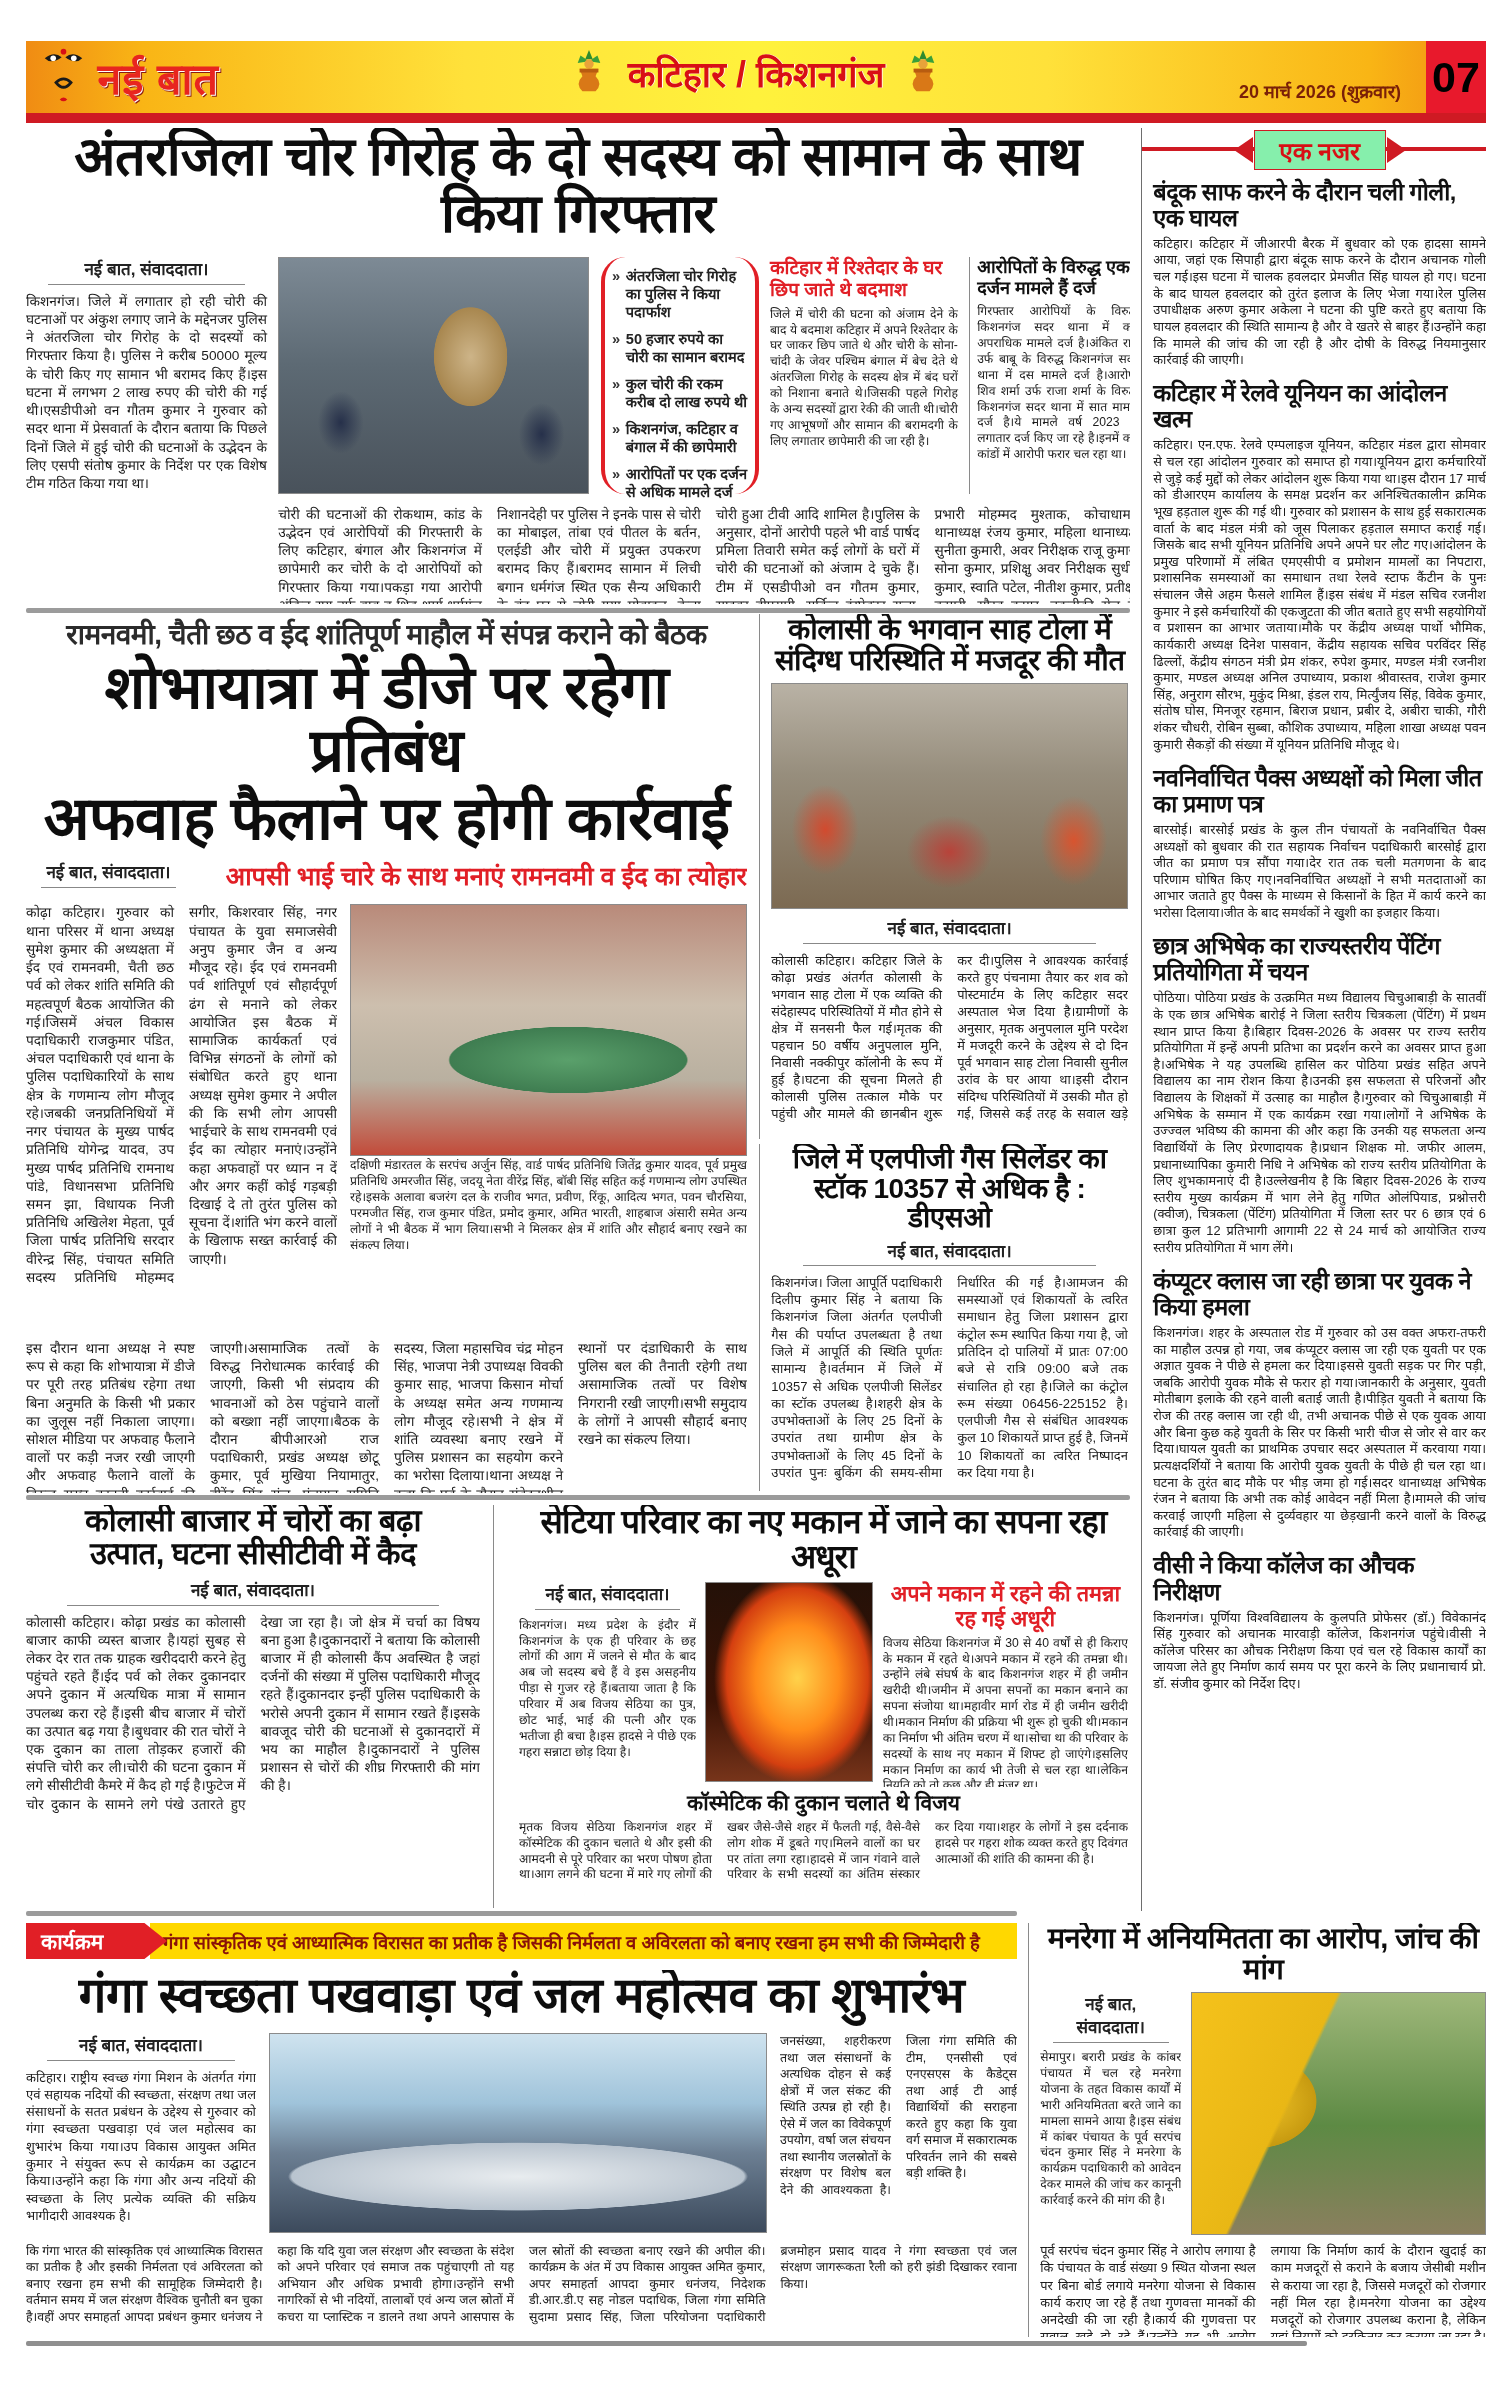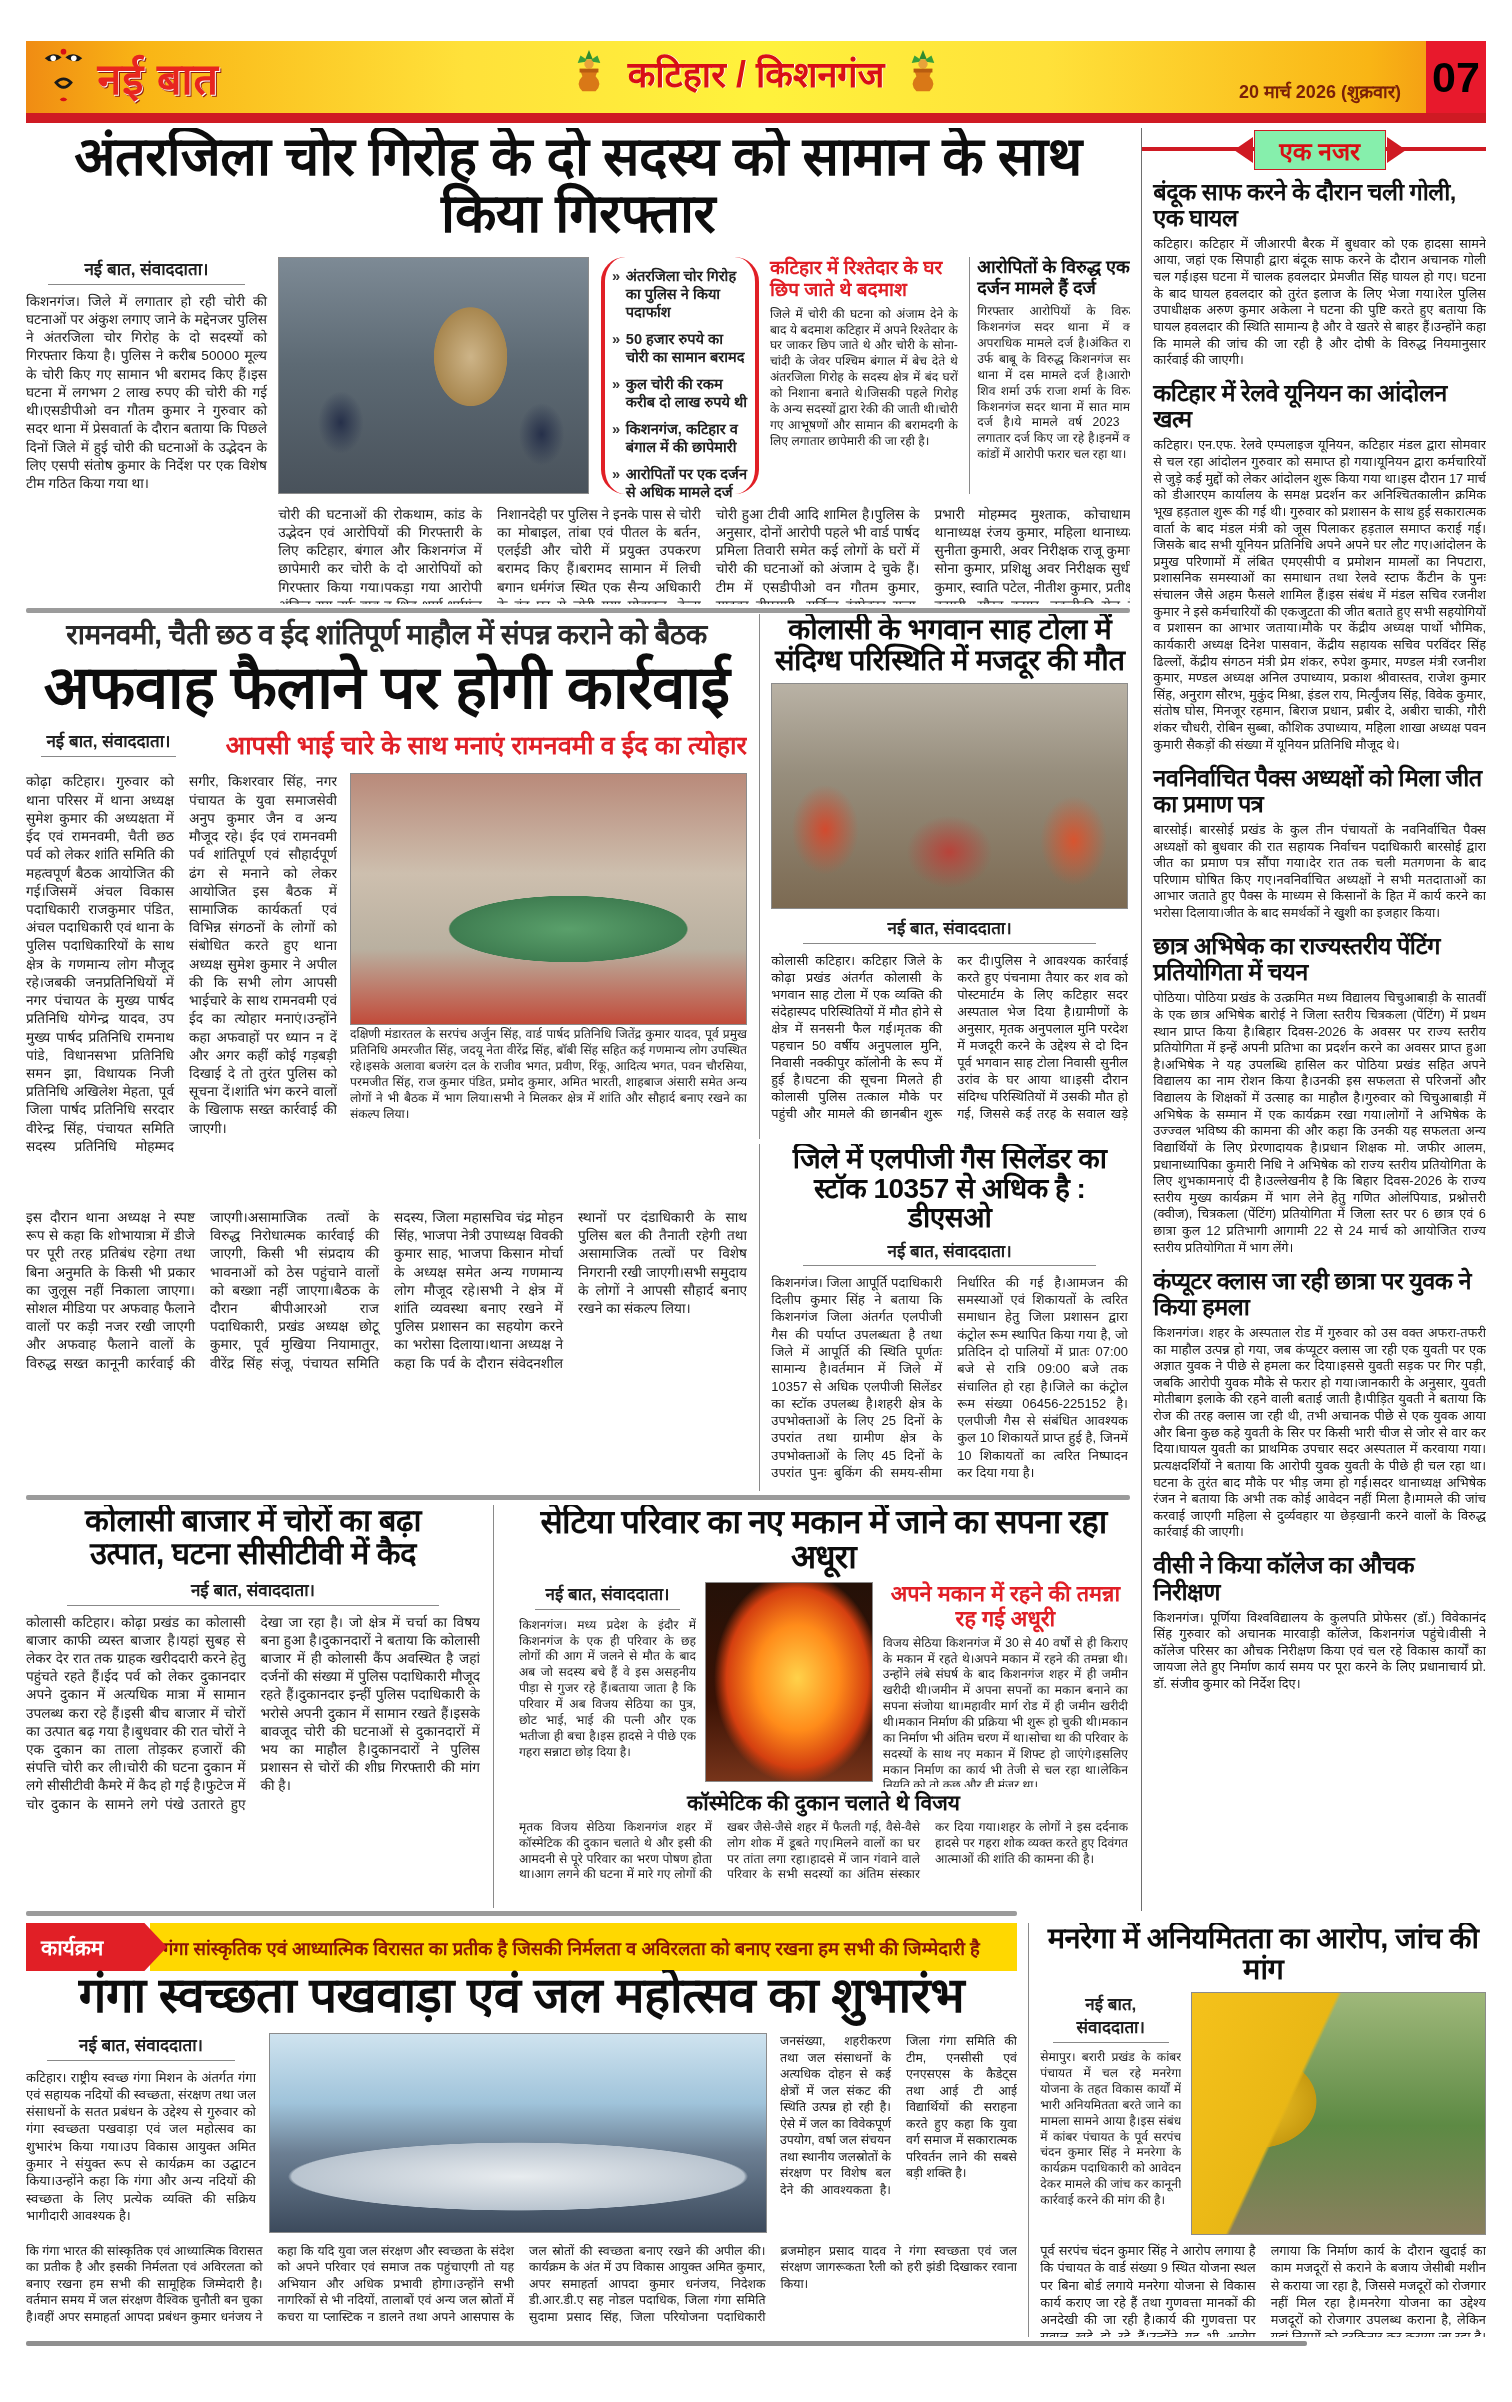--- a/index.html
+++ b/index.html
@@ -109,21 +109,21 @@
   .kb{left:26px;top:1505px;width:454px;height:403px;}
   .kb-h{font-size:31px;text-align:center;}
   .st{left:493px;top:1505px;width:635px;height:403px;border-left:1.4px solid #8a8a8a;
     padding-left:25px;box-sizing:border-box;}
   .st-h{font-size:33px;text-align:center;letter-spacing:-0.9px;}
   .st-row{display:flex;gap:9.4px;margin-top:7.5px;height:200px;}
   .st-colA{width:177px;flex:none;}
   .st-sub{font-size:21.7px;font-weight:bold;color:#e11f26;text-align:center;line-height:1.12;margin-bottom:4.7px;}
   .st-black-sub{font-size:21px;font-weight:bold;text-align:center;margin:5.6px 0 3.8px 0;}
   
-  .banner{left:26px;top:1923px;width:991px;height:48px;display:flex;align-items:stretch;}
+  .banner{left:26px;top:1923px;width:991px;height:36px;display:flex;align-items:stretch;}
   .band-label{background:#e11f26;color:#fff;font-weight:bold;font-size:21px;
     display:flex;align-items:center;padding:0 28px 0 15px;
     clip-path:polygon(0 0,84% 0,100% 50%,84% 100%,0 100%);min-width:141px;box-sizing:border-box;}
   .band-strip{flex:1;background:#ffd800;color:#8a1209;font-weight:bold;font-size:18.4px;
     display:flex;align-items:center;padding:0 13px;margin-left:-17px;}
   .ga{left:26px;top:1970px;width:991px;height:365px;}
   .ga-h{font-size:49px;text-align:center;}
   .ga-row{display:flex;gap:13px;margin-top:11.3px;height:200px;}
   .ga-col1{width:230px;flex:none;}
   .ga-col3{width:237px;flex:none;}
@@ -256,20 +256,21 @@
       <div class="rail-b">किशनगंज। शहर के अस्पताल रोड में गुरुवार को उस वक्त अफरा-तफरी का माहौल उत्पन्न हो गया, जब कंप्यूटर क्लास जा रही एक युवती पर एक अज्ञात युवक ने पीछे से हमला कर दिया।इससे युवती सड़क पर गिर पड़ी, जबकि आरोपी युवक मौके से फरार हो गया।जानकारी के अनुसार, युवती मोतीबाग इलाके की रहने वाली बताई जाती है।पीड़ित युवती ने बताया कि रोज की तरह क्लास जा रही थी, तभी अचानक पीछे से एक युवक आया और बिना कुछ कहे युवती के सिर पर किसी भारी चीज से जोर से वार कर दिया।घायल युवती का प्राथमिक उपचार सदर अस्पताल में करवाया गया।प्रत्यक्षदर्शियों ने बताया कि आरोपी युवक युवती के पीछे ही चल रहा था।घटना के तुरंत बाद मौके पर भीड़ जमा हो गई।सदर थानाध्यक्ष अभिषेक रंजन ने बताया कि अभी तक कोई आवेदन नहीं मिला है।मामले की जांच करवाई जाएगी महिला से दुर्व्यवहार या छेड़खानी करने वालों के विरुद्ध कार्रवाई की जाएगी।</div>
     </div>
     <div class="rail-story">
       <div class="rail-h">वीसी ने किया कॉलेज का औचक निरीक्षण</div>
       <div class="rail-b">किशनगंज। पूर्णिया विश्वविद्यालय के कुलपति प्रोफेसर (डॉ.) विवेकानंद सिंह गुरुवार को अचानक मारवाड़ी कॉलेज, किशनगंज पहुंचे।वीसी ने कॉलेज परिसर का औचक निरीक्षण किया एवं चल रहे विकास कार्यों का जायजा लेते हुए निर्माण कार्य समय पर पूरा करने के लिए प्रधानाचार्य प्रो. डॉ. संजीव कुमार को निर्देश दिए।</div>
     </div>
   </div>
 
   <div class="abs sh clip">
     <div class="kicker">रामनवमी, चैती छठ व ईद शांतिपूर्ण माहौल में संपन्न कराने को बैठक</div>
+    <div class="hl sh-headline">शोभायात्रा में डीजे पर रहेगा प्रतिबंध</div>
     <div class="hl sh-headline">अफवाह फैलाने पर होगी कार्रवाई</div>
     <div class="sh-row2">
       <div class="sh-byline">
           <div class="byline">नई बात, संवाददाता।</div>
         </div>
       <div class="sh-sub">आपसी भाई चारे के साथ मनाएं रामनवमी व ईद का त्योहार</div>
     </div>
     <div class="sh-row3">
       <div class="sh-text cols-2 body-txt clip">कोढ़ा कटिहार। गुरुवार को थाना परिसर में थाना अध्यक्ष सुमेश कुमार की अध्यक्षता में ईद एवं रामनवमी, चैती छठ पर्व को लेकर शांति समिति की महत्वपूर्ण बैठक आयोजित की गई।जिसमें अंचल विकास पदाधिकारी राजकुमार पंडित, अंचल पदाधिकारी एवं थाना के पुलिस पदाधिकारियों के साथ क्षेत्र के गणमान्य लोग मौजूद रहे।जबकी जनप्रतिनिधियों में नगर पंचायत के मुख्य पार्षद प्रतिनिधि योगेन्द्र यादव, उप मुख्य पार्षद प्रतिनिधि रामनाथ पांडे, विधानसभा प्रतिनिधि समन झा, विधायक निजी प्रतिनिधि अखिलेश मेहता, पूर्व जिला पार्षद प्रतिनिधि सरदार वीरेन्द्र सिंह, पंचायत समिति सदस्य प्रतिनिधि मोहम्मद सगीर, किशरवार सिंह, नगर पंचायत के युवा समाजसेवी अनुप कुमार जैन व अन्य मौजूद रहे। ईद एवं रामनवमी पर्व शांतिपूर्ण एवं सौहार्दपूर्ण ढंग से मनाने को लेकर आयोजित इस बैठक में सामाजिक कार्यकर्ता एवं विभिन्न संगठनों के लोगों को संबोधित करते हुए थाना अध्यक्ष सुमेश कुमार ने अपील की कि सभी लोग आपसी भाईचारे के साथ रामनवमी एवं ईद का त्योहार मनाएं।उन्होंने कहा अफवाहों पर ध्यान न दें और अगर कहीं कोई गड़बड़ी दिखाई दे तो तुरंत पुलिस को सूचना दें।शांति भंग करने वालों के खिलाफ सख्त कार्रवाई की जाएगी।</div>
       <div class="sh-figwrap">

